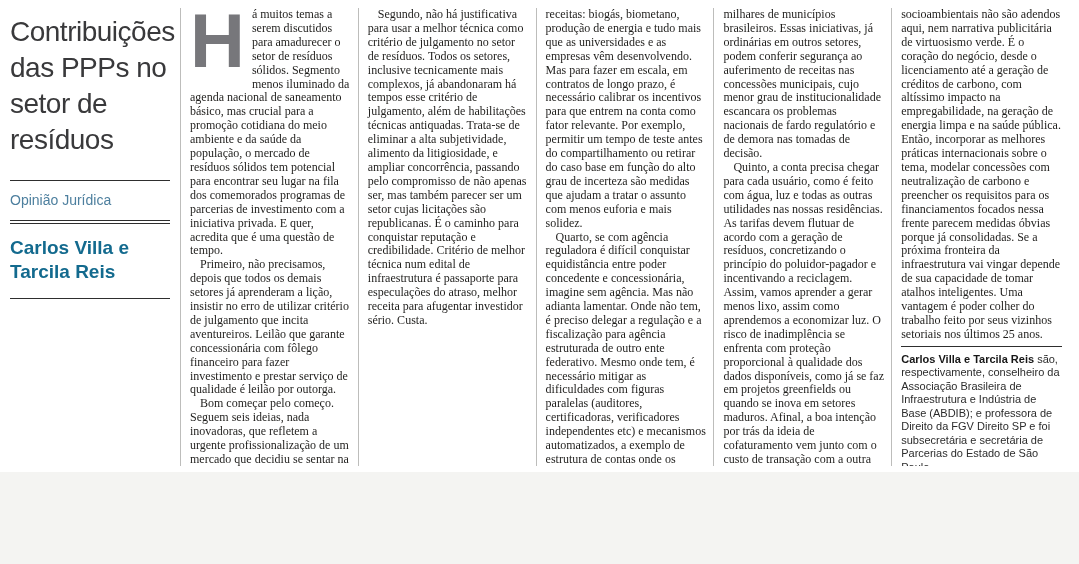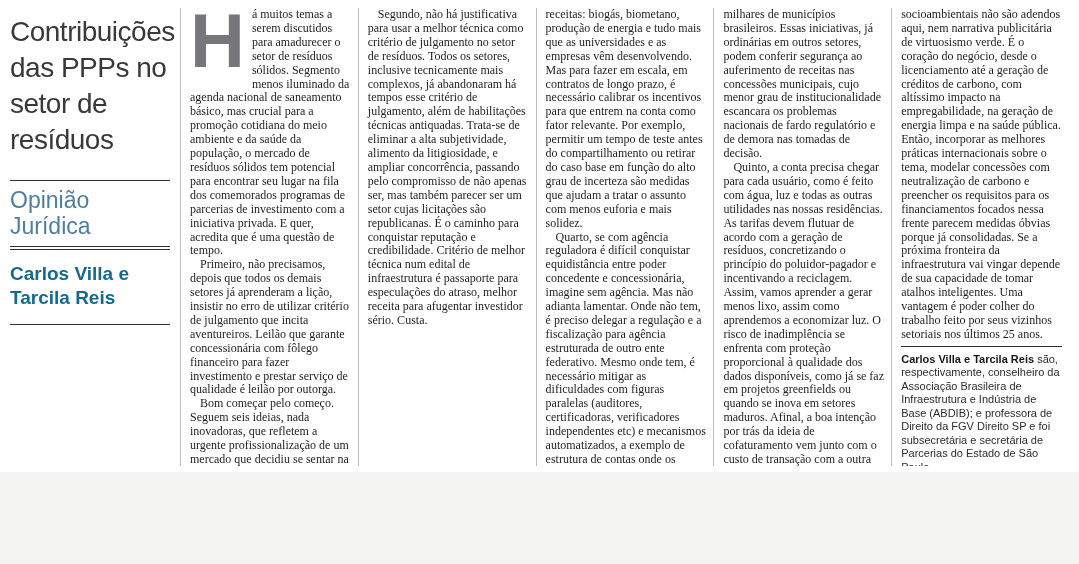--- a/index.html
+++ b/index.html
@@ -36,21 +36,21 @@
     letter-spacing: -0.5px;
     margin-top: 6px;
   }
   .rule-dark {
     border: none;
     border-top: 1.5px solid #2e2e2e;
     margin: 0;
   }
   .section-label {
     font-family: "Liberation Sans", sans-serif;
-    font-size: 23px;
+    font-size: 14px;
     line-height: 26px;
     font-weight: 300;
     color: #4d7f9e;
     padding: 6px 0 7px 0;
   }
   .double-rule {
     border: none;
     border-top: 1.5px solid #2e2e2e;
     border-bottom: 1px solid #2e2e2e;
     height: 4px;

